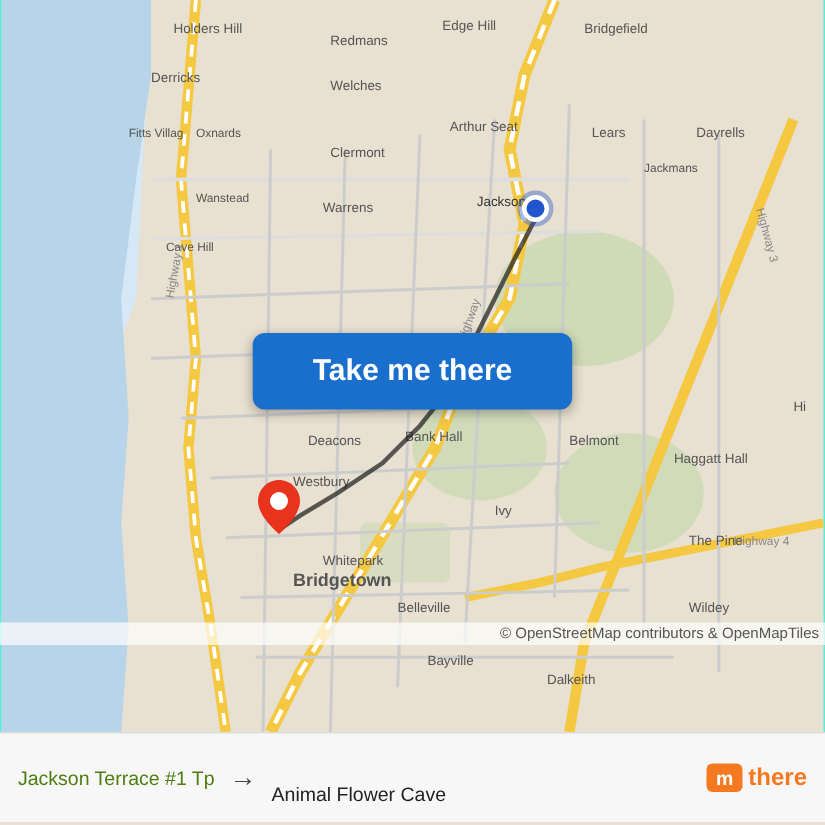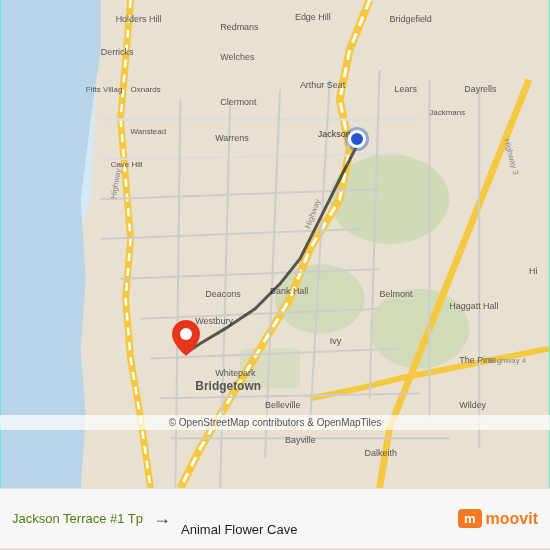--- a/index.html
+++ b/index.html
@@ -65,21 +65,21 @@
       z-index: 9;
       width: 28px;
       height: 36px;
     }
 
     .attribution {
       position: absolute;
       bottom: 58px;
       left: 0;
       right: 0;
-      text-align: center;
+      text-align: right;
       font-size: 10px;
       color: #555;
       background: rgba(255,255,255,0.7);
       padding: 2px 4px;
       z-index: 5;
     }
 
     #footer-bar {
       width: 550px;
       height: 60px;
@@ -227,28 +227,29 @@
     <div class="blue-dot"></div>
   </div>
 
   
   <svg class="red-pin" viewBox="0 0 28 36" xmlns="http://www.w3.org/2000/svg">
     <path d="M14,0 C6.3,0 0,6.3 0,14 C0,24.5 14,36 14,36 C14,36 28,24.5 28,14 C28,6.3 21.7,0 14,0Z" fill="#e8341c"></path>
     <circle cx="14" cy="14" r="6" fill="white"></circle>
   </svg>
 
   
+  <button class="take-me-there-btn">Take me there</button>
 
   
   <div class="attribution">
     <span>© OpenStreetMap contributors &amp; OpenMapTiles</span>
   </div>
 </div>
 
 <div id="footer-bar">
   <span class="footer-origin">Jackson Terrace #1 Tp</span>
   <span class="footer-arrow">→</span>
   <span class="footer-destination">Animal Flower Cave</span>
   <div class="moovit-logo">
     <span class="moovit-m">m</span>
-    <span class="moovit-text">moovit</span>
+    <span class="moovit-text">there</span>
   </div>
 </div>
 
 </body></html>

